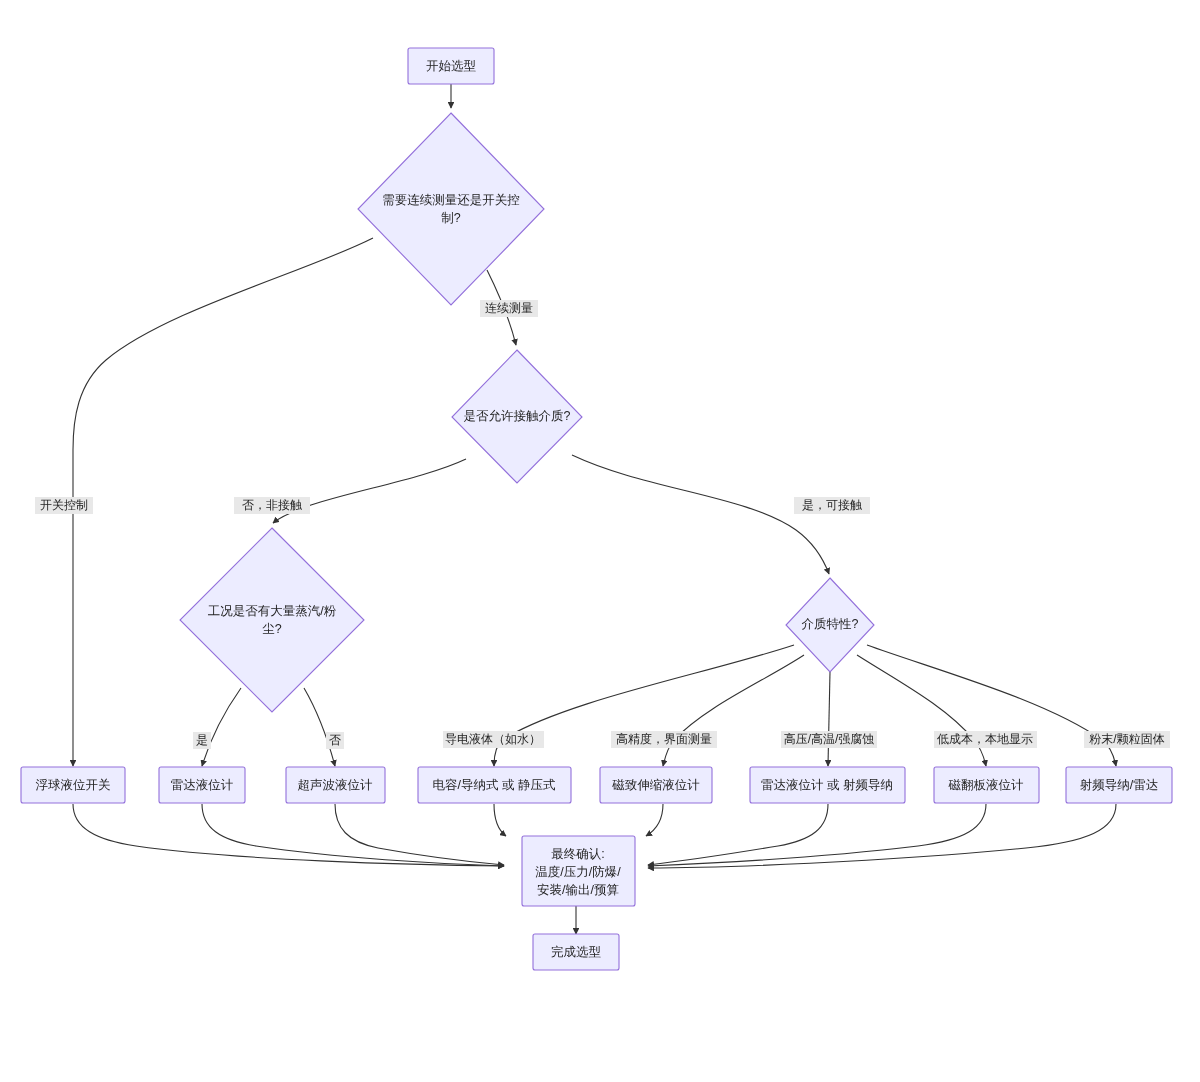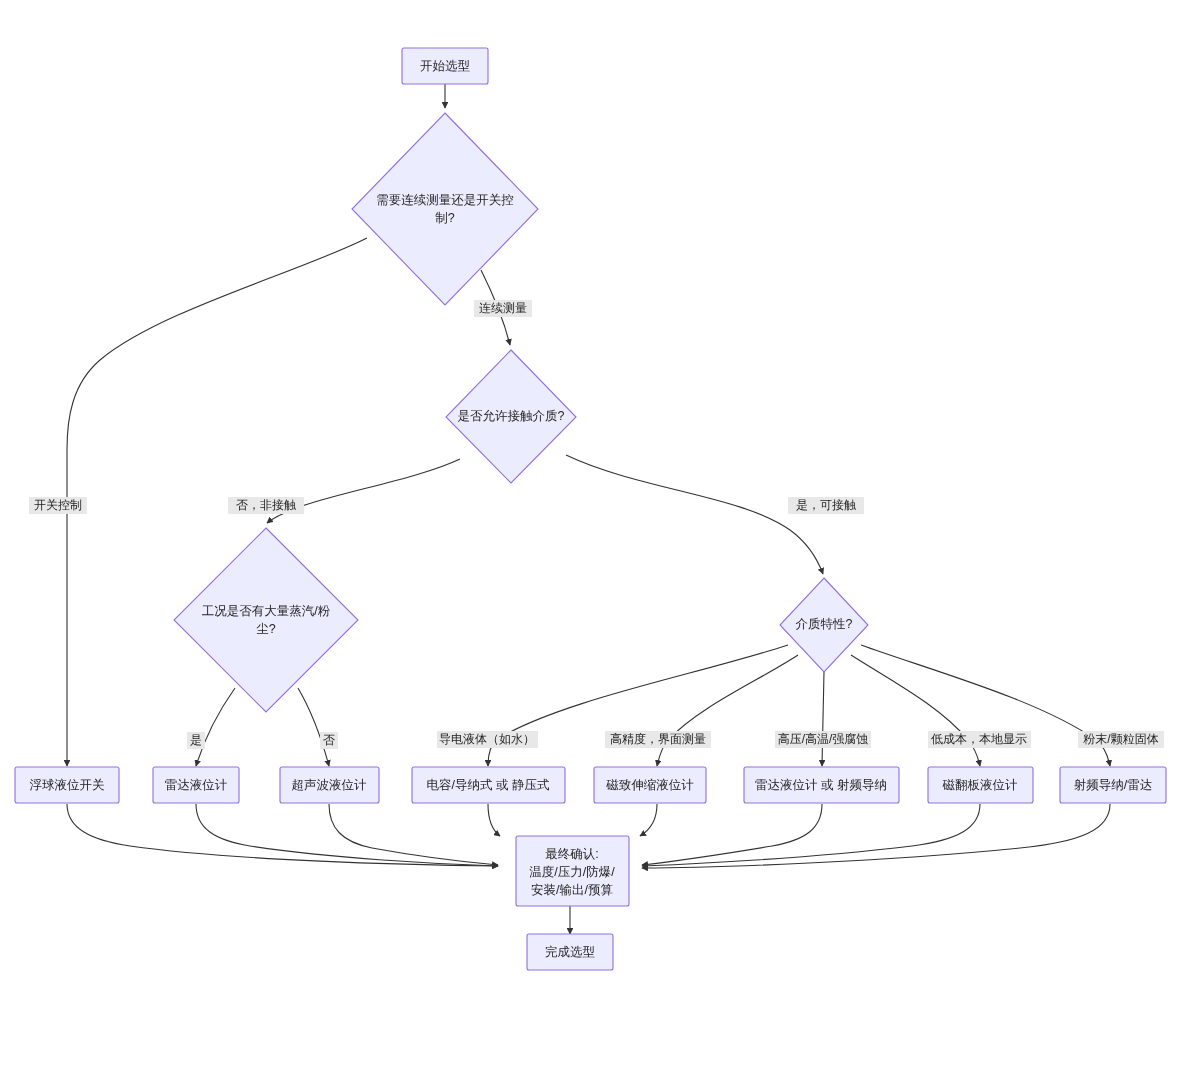--- a/index.html
+++ b/index.html
@@ -10,20 +10,21 @@
   body {
     width: 1200px;
     height: 1082px;
     font-family: "Liberation Sans", "DejaVu Sans", sans-serif;
     overflow: hidden;
   }
   #flowchart-root {
     position: relative;
     width: 1184px;
     height: 1082px;
+    margin-left: 6px;
   }
   svg#diagram {
     display: block;
     width: 1200px;
     height: 1082px;
   }
   .node-shape {
     fill: #ececff;
     stroke: #9370db;
     stroke-width: 1.1;

